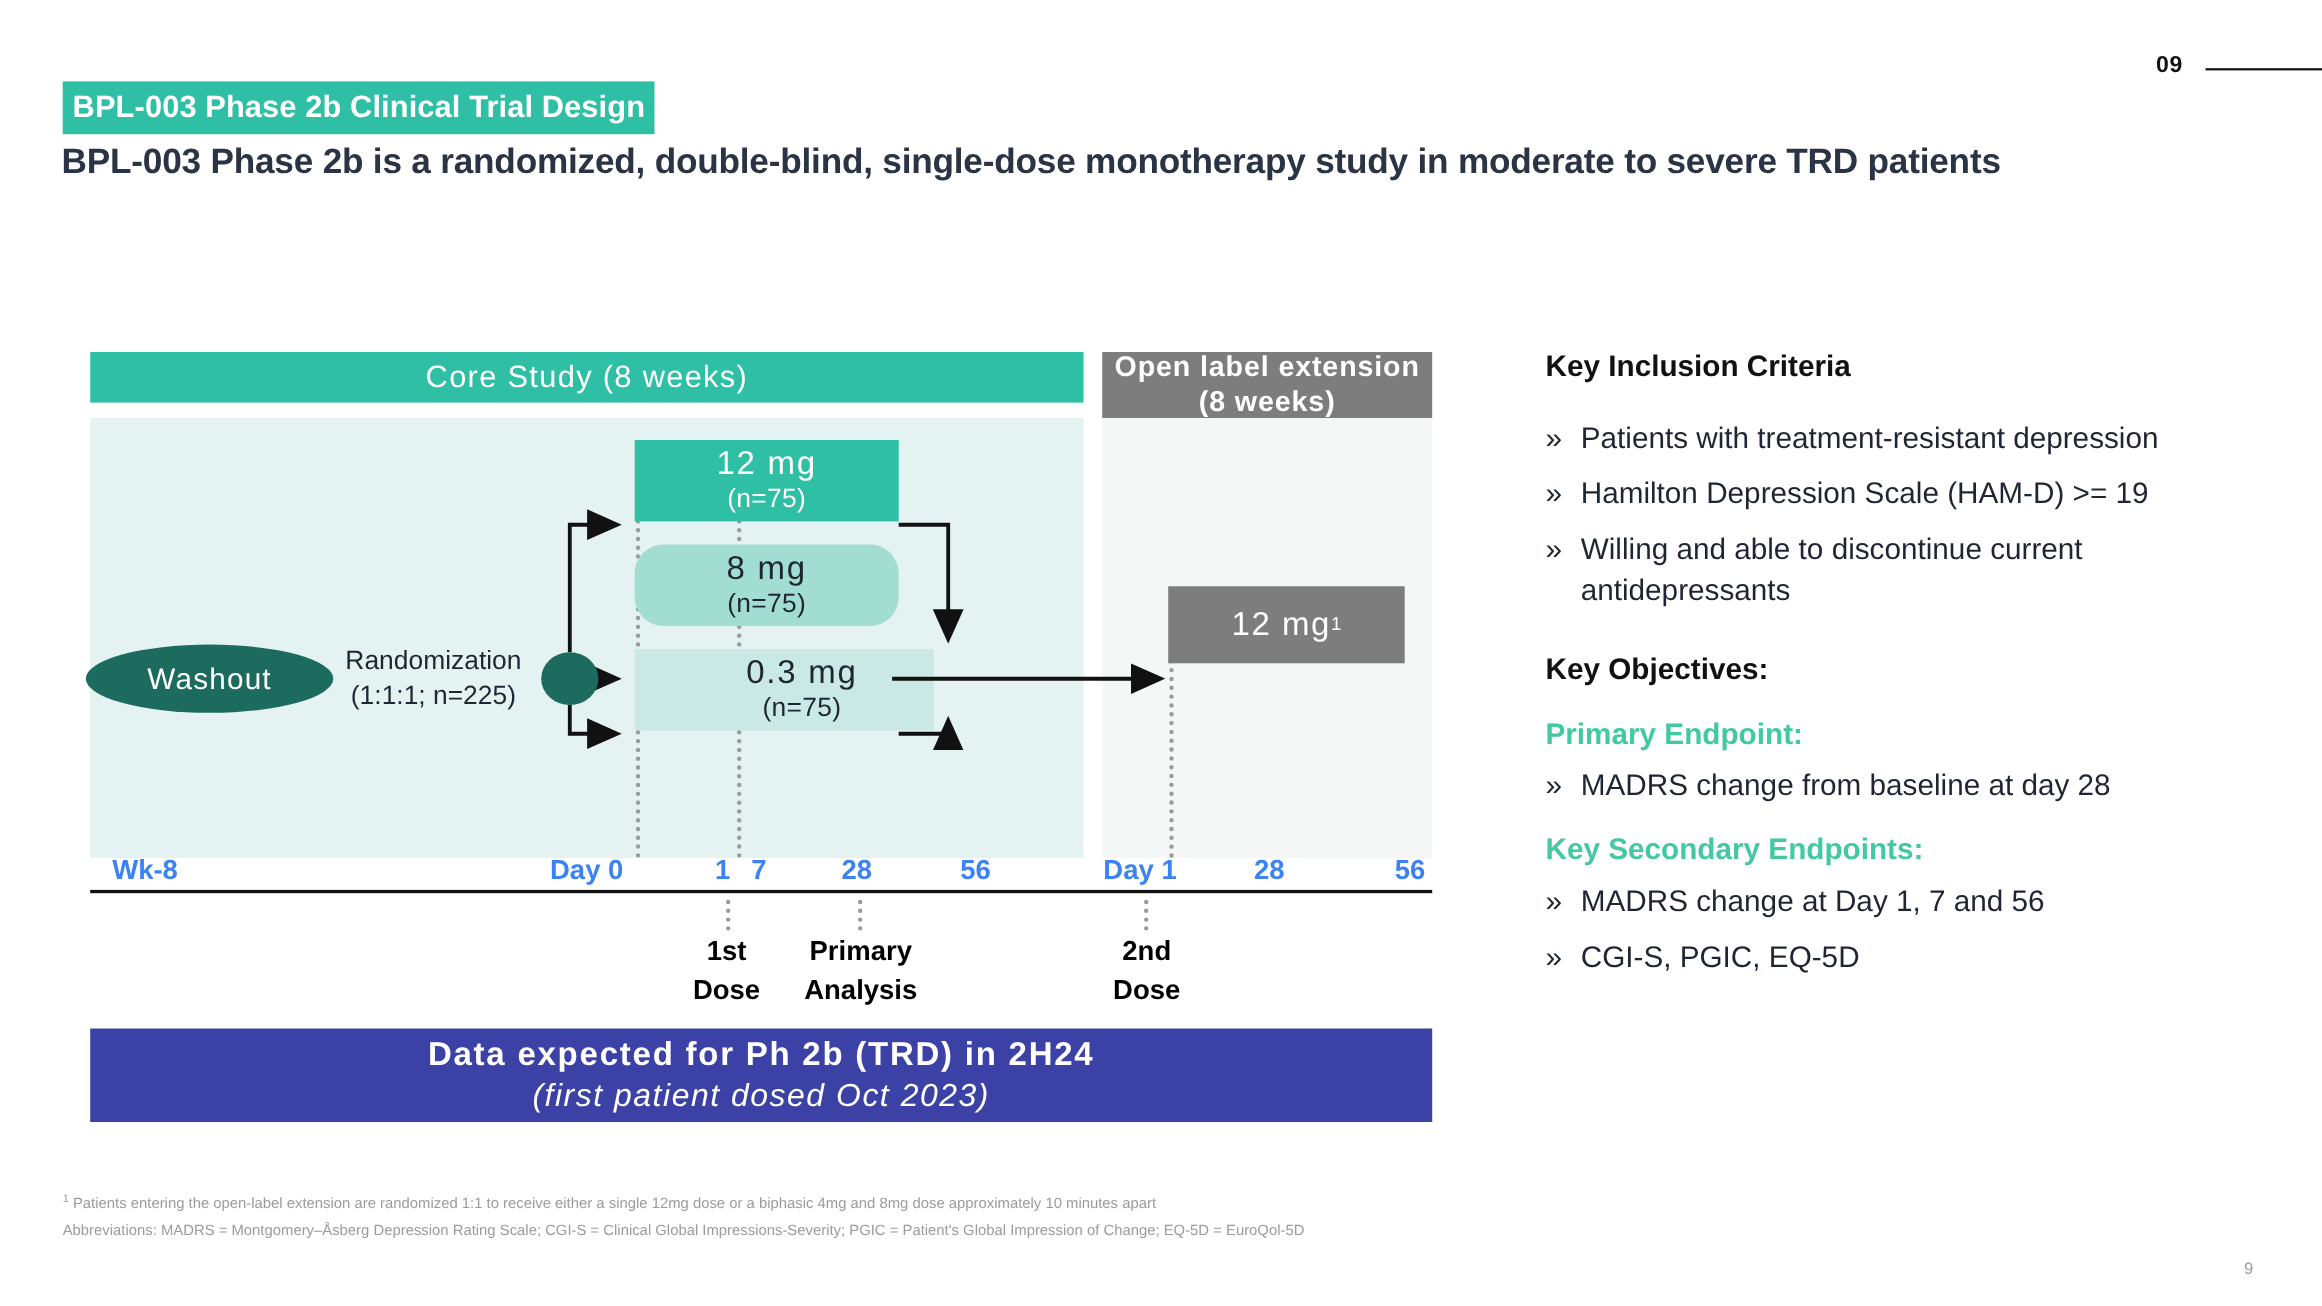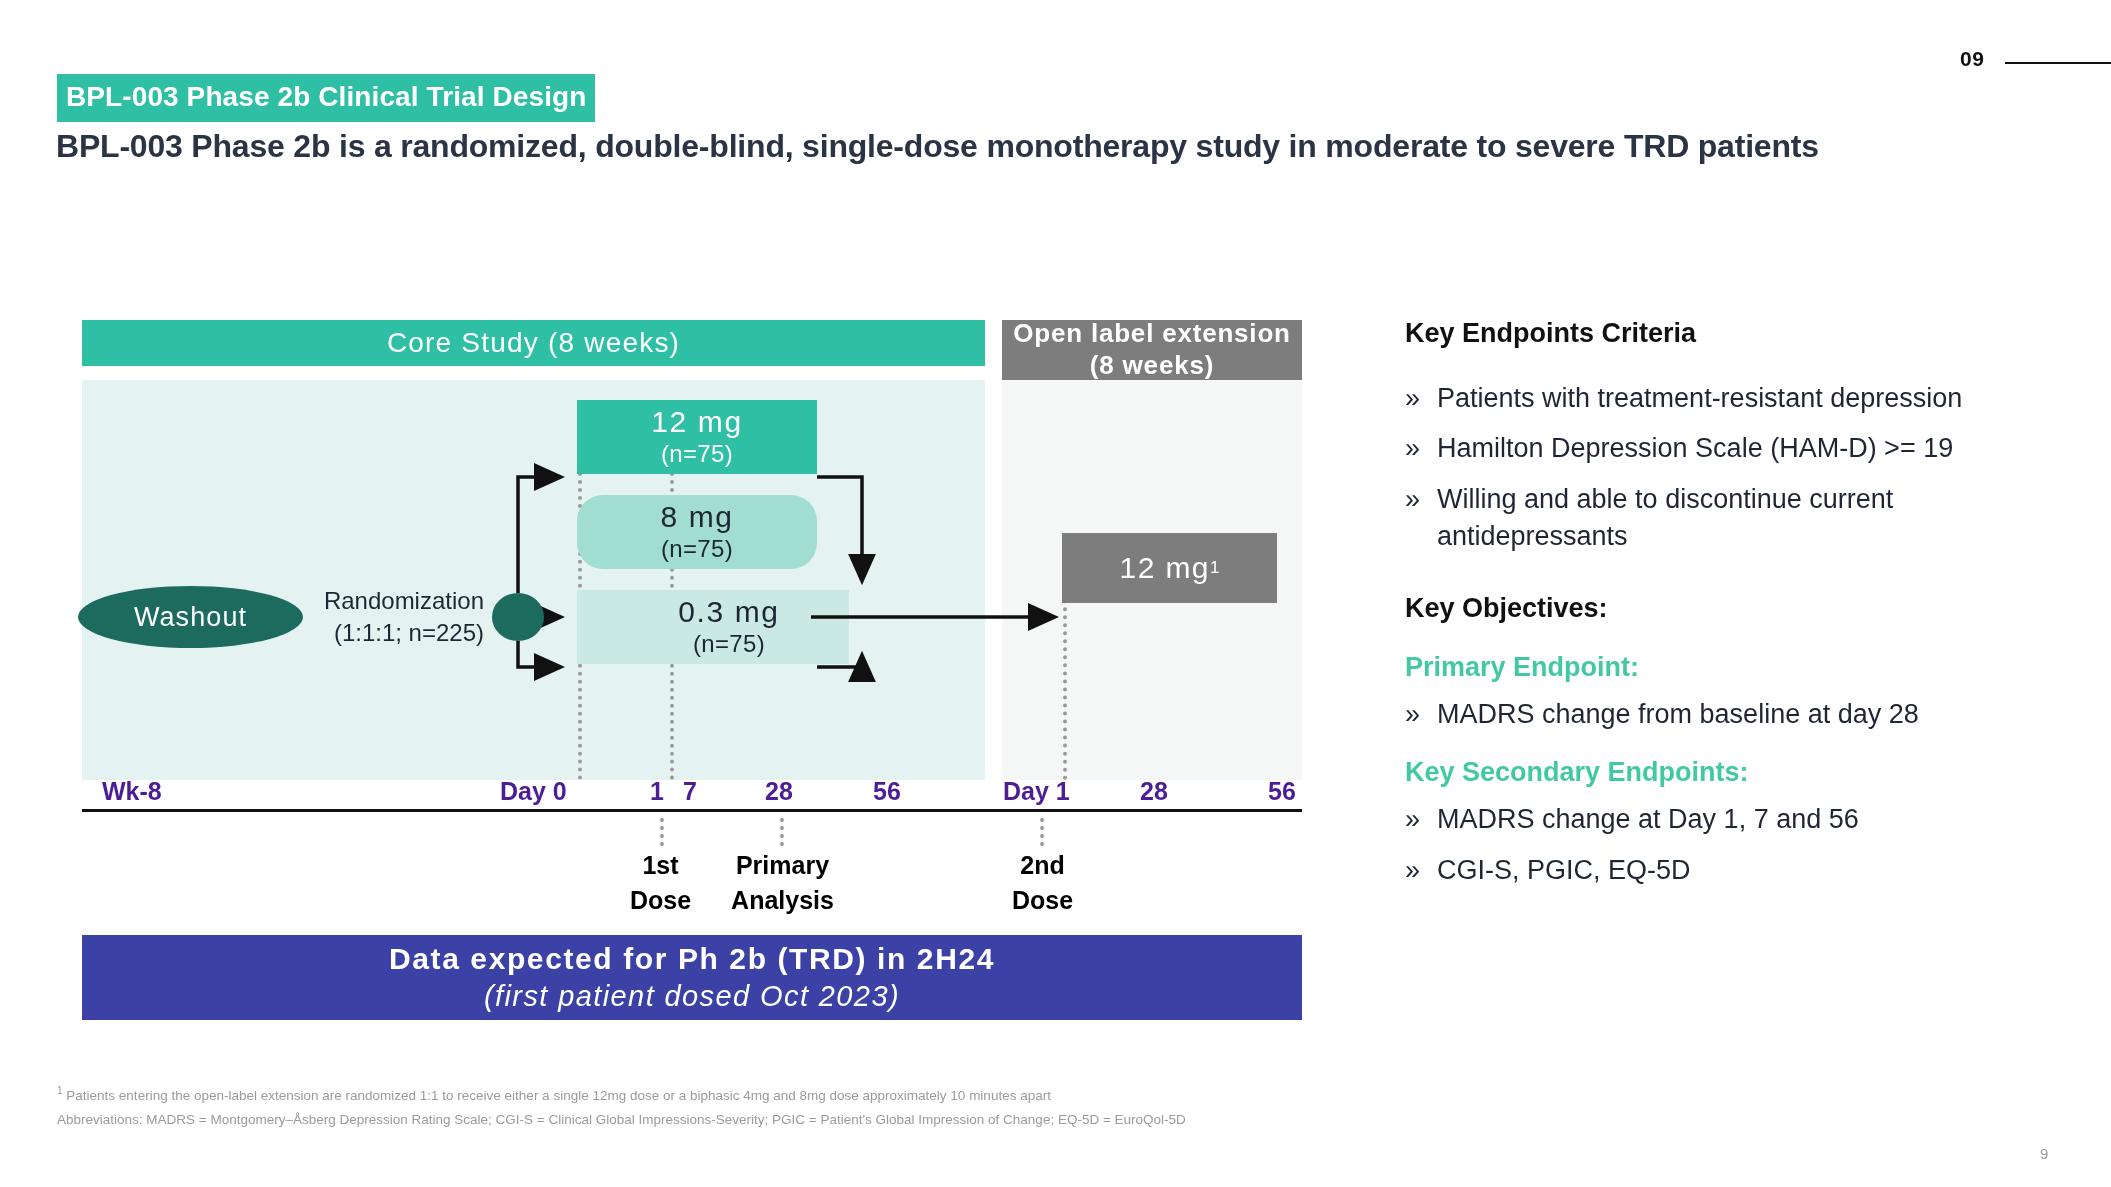--- a/index.html
+++ b/index.html
@@ -42,21 +42,21 @@
   #core-body{position:absolute;left:0;top:60px;width:903px;height:400px;background:#e4f3f1;}
   #ole-body {position:absolute;left:920px;top:60px;width:300px;height:400px;background:#f5f6f6;}
 
   .washout{
     position:absolute;left:-4px;top:206px;width:225px;height:62px;
     background:#1d6b5e;border-radius:50%;color:#fff;
     display:flex;align-items:center;justify-content:center;
     font-size:27px;letter-spacing:1.1px;
   }
   .rand-label{
-    position:absolute;left:222px;top:205px;width:180px;text-align:right;
+    position:absolute;left:222px;top:205px;width:180px;text-align:center;
     font-size:24px;line-height:1.35;color:#1f2633;
   }
   .node{
     position:absolute;background:#1d6b5e;border-radius:50%;
     width:52px;height:48px;
   }
   #node-left {left:410px;top:213px;}
   #node-right{left:675px;top:213px;}
 
   .dose-box{
@@ -78,21 +78,21 @@
   #ole-box sup{font-size:17px;vertical-align:super;letter-spacing:0;}
 
   
   .dotline{
     position:absolute;width:0;border-left:4px dotted #9a9a9a;
   }
 
   
   #axis-line{left:82px;top:809px;width:1220px;height:3px;background:#111;}
   .axis-lab{
-    position:absolute;font-size:25px;font-weight:bold;color:#4c1d95;
+    position:absolute;font-size:25px;font-weight:bold;color:#3b82f6;
     white-space:nowrap;
   }
   .milestone{
     position:absolute;text-align:center;font-size:25px;font-weight:bold;
     color:#000;line-height:1.4;white-space:nowrap;
   }
   .tick-dots{position:absolute;width:0;border-left:4px dotted #9a9a9a;height:28px;}
 
   
   #banner{
@@ -229,21 +229,21 @@
   <div>Dose</div>
 </div>
 
 <div class="abs" id="banner">
   <div class="b1">Data expected for Ph 2b (TRD) in 2H24</div>
   <div class="b2">(first patient dosed Oct 2023)</div>
 </div>
 
 <div class="abs" id="right-col">
 
-  <div class="sec-head">Key Endpoints Criteria</div>
+  <div class="sec-head">Key Inclusion Criteria</div>
 
   <div class="gap-sm"></div>
   <div class="bullet">
     <span class="mark">»</span>
     <span class="txt">Patients with treatment-resistant depression</span>
   </div>
   <div class="bullet">
     <span class="mark">»</span>
     <span class="txt">Hamilton Depression Scale (HAM-D) &gt;= 19</span>
   </div>

